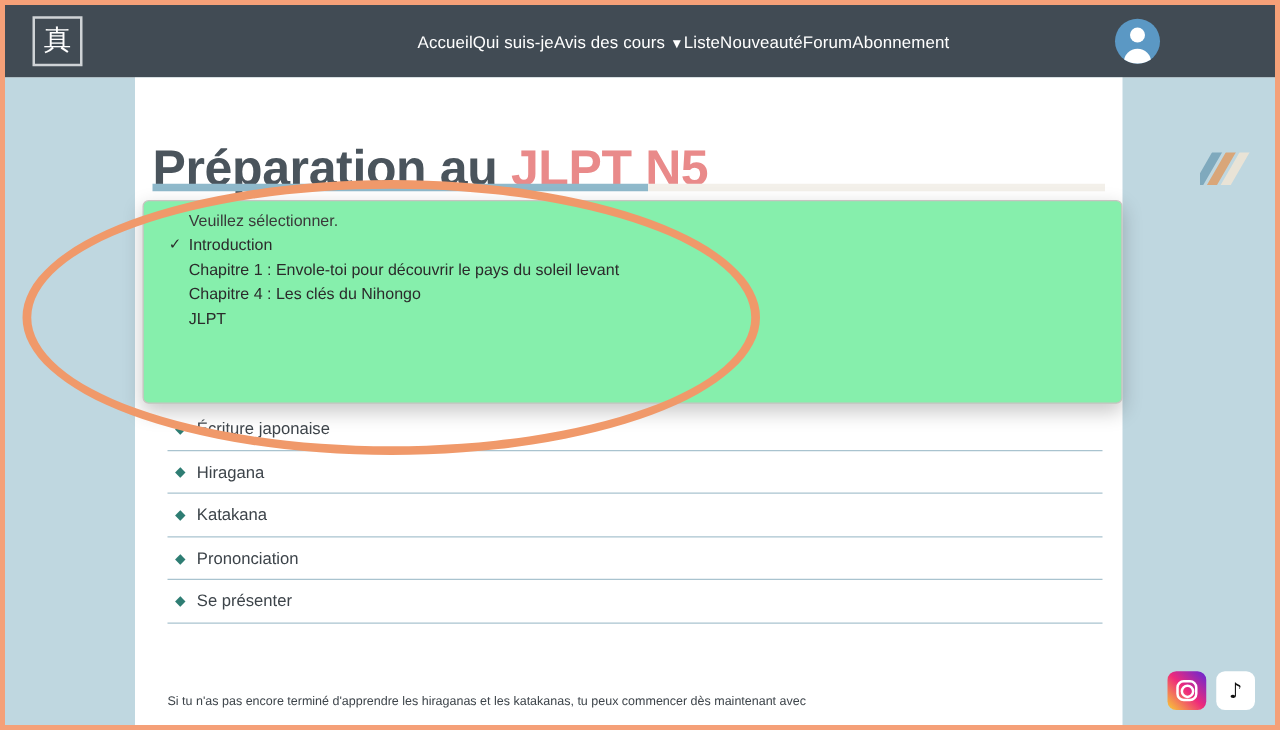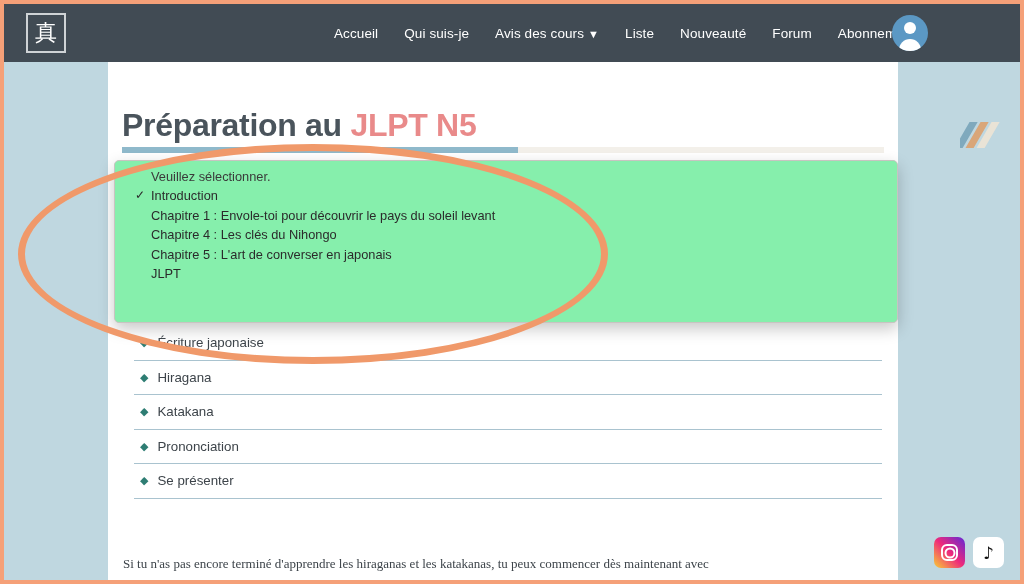--- a/index.html
+++ b/index.html
@@ -46,21 +46,20 @@
     font-family: "DejaVu Sans", sans-serif;
     font-size: 22px;
     line-height: 1;
   }
   .navlinks {
     position: absolute;
     left: 330px; top: 0;
     height: 58px;
     display: flex;
     align-items: center;
-    gap: 26px;
   }
   .navlink {
     color: #ffffff;
     font-size: 13.5px;
     white-space: nowrap;
     letter-spacing: .1px;
   }
   .navlink .caret {
     font-size: 11px;
     margin-left: 4px;
@@ -101,21 +100,21 @@
   }
   .content-card {
     position: absolute;
     left: 104px; top: 0;
     width: 790px; height: 518px;
     background: #ffffff;
   }
   .page-title {
     position: absolute;
     left: 118px; top: 82px;
-    font-size: 32px;
+    font-size: 40px;
     color: #4a545c;
     white-space: nowrap;
     letter-spacing: -.3px;
   }
   .page-title .accent { color: #e98a8a; }
   .title-rule {
     position: absolute;
     left: 118px; top: 143px;
     width: 762px; height: 6px;
     background: linear-gradient(to right, #8fb9cb 0%, #8fb9cb 52%, #f3f0ea 52%, #f3f0ea 100%);
@@ -189,26 +188,25 @@
     color: #3d444a;
   }
   .lesson .diamond {
     color: #2e7d73;
     font-size: 11px;
     margin-right: 9px;
     margin-left: 6px;
   }
   .note {
     position: absolute;
-    left: 119px; top: 552px;
+    left: 130px; top: 552px;
     width: 760px;
-    font-size: 13px;
+    font-size: 10px;
     color: #3d444a;
     white-space: nowrap;
-    font-family: Liberation Serif, serif;
   }
   
   .ellipse {
     position: absolute;
     left: 14px; top: 140px;
     width: 590px; height: 220px;
     border: 7px solid #f0996a;
     border-radius: 50%;
     pointer-events: none;
   }
@@ -312,23 +310,20 @@
         <span class="check">✓</span>
         <span>Introduction</span>
       </div>
       <div class="dd-item">
         <span>Chapitre 1 : Envole-toi pour découvrir le pays du soleil levant</span>
       </div>
       <div class="dd-item">
         <span>Chapitre 4 : Les clés du Nihongo</span>
       </div>
       <div class="dd-item">
-        <span>Chapitre 5 : L'art de converser en japonais</span>
-      </div>
-      <div class="dd-item">
         <span>JLPT</span>
       </div>
     </div>
 
     <div class="lesson-list">
       <div class="lesson">
         <span class="diamond">◆</span>
         <span>Écriture japonaise</span>
       </div>
       <div class="lesson">

